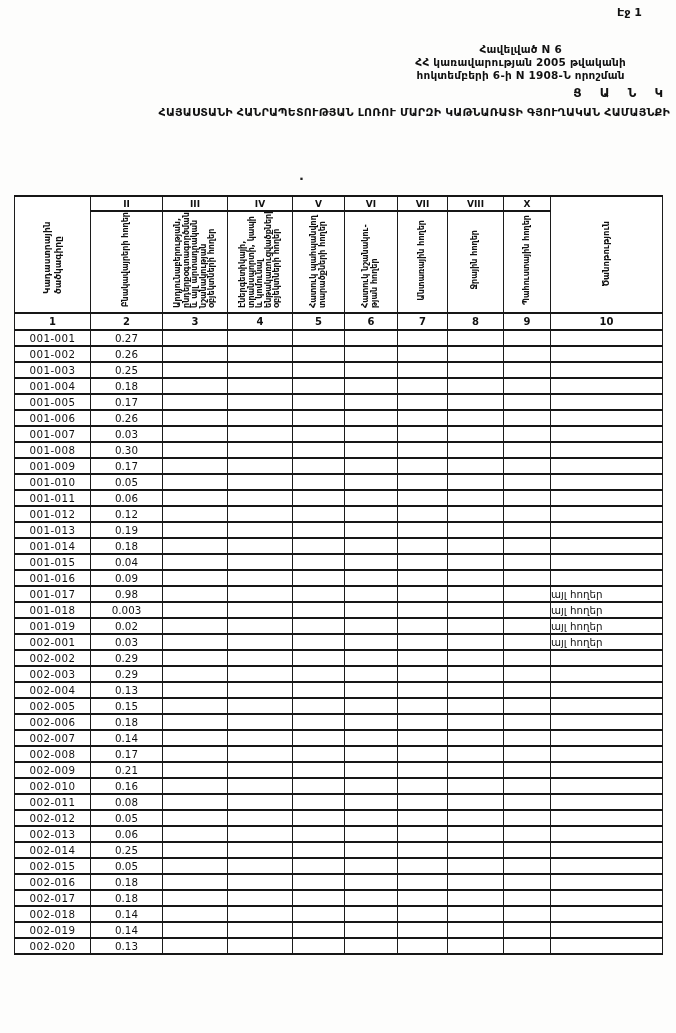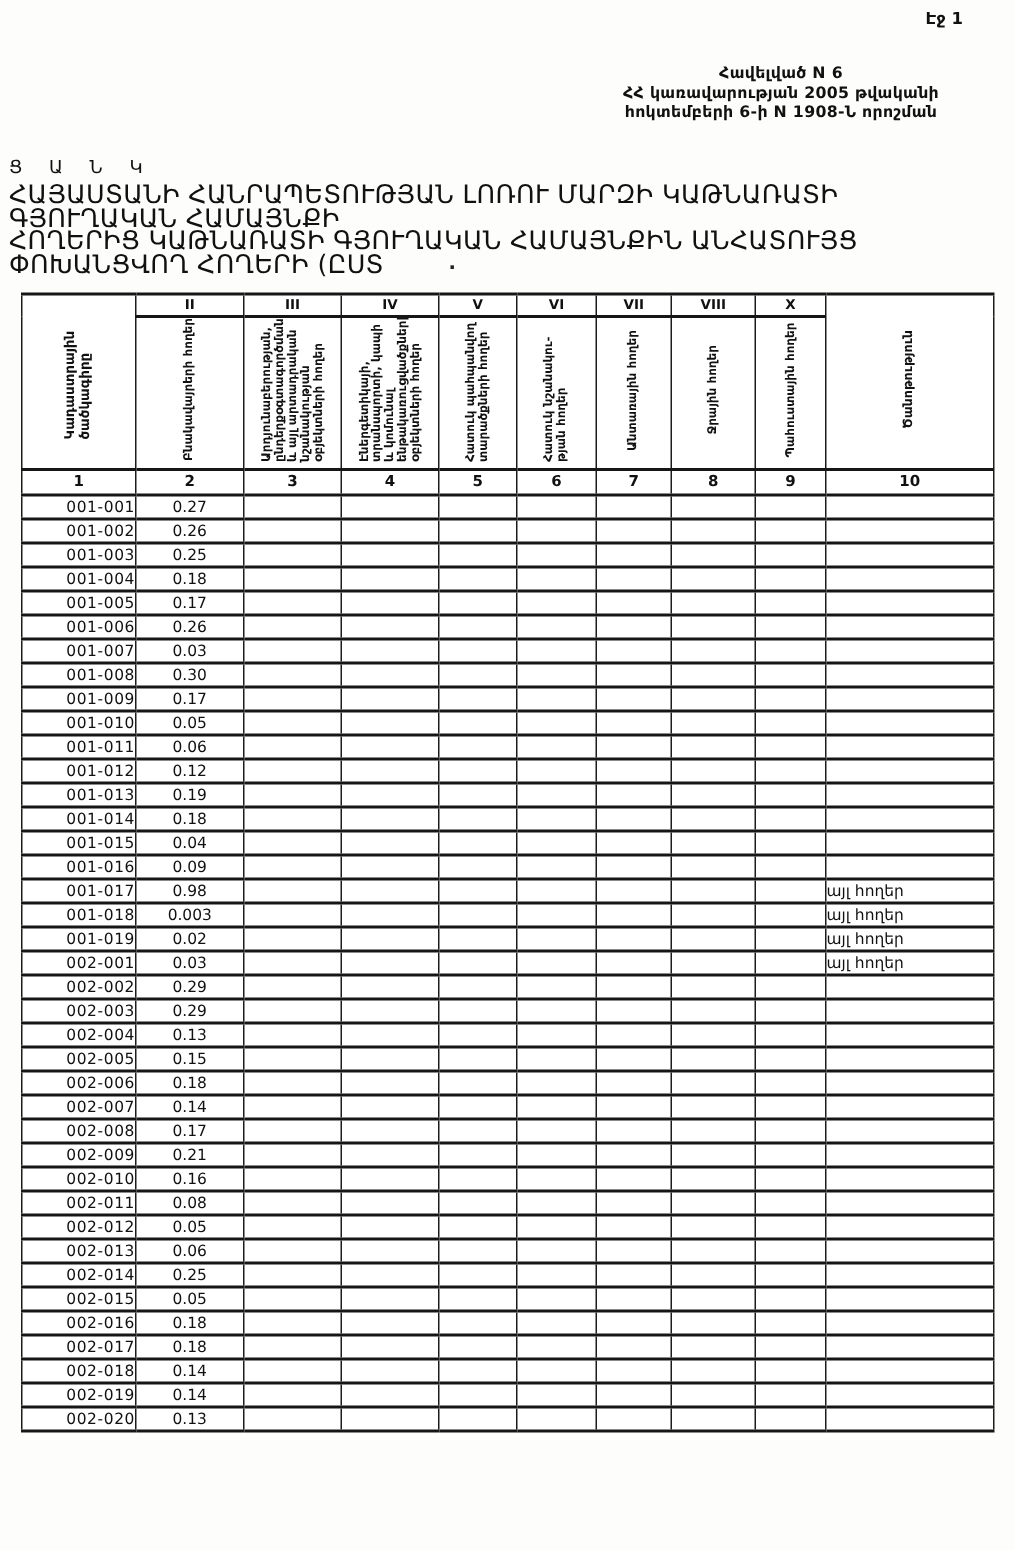--- a/index.html
+++ b/index.html
@@ -14,25 +14,25 @@
   .page-num {
     position: absolute; top: 6px; right: 34px;
     font-size: 11px; font-weight: bold; margin-left: 44px;
   }
   .appendix {
     position: absolute; top: 31px; right: 50px;
     text-align: center; font-size: 10.5px; font-weight: bold;
     line-height: 13px; letter-spacing: 0.2px; margin-top: 12px;
   }
   .title-block {
-    position: absolute; top: 104px; left: 6px; right: 6px;
-    text-align: left; font-weight: normal;
+    position: absolute; top: 86px; left: 6px; right: 6px;
+    text-align: right; font-weight: bold;
   }
   .title-head { font-size: 12px; letter-spacing: 7px; margin-bottom: 5px; }
-  .title-line { font-size: 17px; line-height: 15.5px; letter-spacing: 0.2px; }
+  .title-line { font-size: 11px; line-height: 15.5px; letter-spacing: 0.2px; }
 
   table.land {
     position: absolute; left: 14px; top: 195px; width: 648px;
     border-collapse: collapse; table-layout: fixed;
     background: #fff;
   }
   table.land th, table.land td {
     border-left: 1px solid #1c1c1c;
     border-right: 1px solid #1c1c1c;
     border-top: 2px solid #161616;
@@ -45,21 +45,21 @@
   .vtext {
     writing-mode: vertical-rl; transform: rotate(180deg);
     display: inline-block;
     font-size: 8px; line-height: 8.6px; font-weight: 600;
     max-height: 96px; text-align: left;
   }
   .vtext-col1 { max-height: 80px; font-size: 9px; line-height: 10.5px; }
   .vtext-note { max-height: 90px; font-size: 8.5px; }
   tr.num-row th { height: 17px; font-size: 10px; font-weight: 600; text-align: center; }
   tr.data-row td { height: 15.6px; font-size: 10.3px; line-height: 14px; }
-  td.code { text-align: right; padding-left: 3px; letter-spacing: 0.4px; font-weight: 500; }
+  td.code { text-align: center; padding-left: 3px; letter-spacing: 0.4px; font-weight: 500; }
   td.val  { text-align: center; font-weight: 500; }
   td.note { text-align: left; padding-left: 3px; font-size: 9.3px; }
   .artifact { position: absolute; color: #222; }
   .art-dot   { left: 299px; top: 168px; font-size: 13px; font-weight: bold; }
   .art-check { left: 297px; top: 343px; font-size: 9px; }
   .art-caret { left: 372px; top: 306px; font-size: 9px; }
 </style>
 </head>
 <body>
 
@@ -67,21 +67,20 @@
 
 <div class="appendix">
   <div>Հավելված N 6</div>
   <div>ՀՀ կառավարության 2005 թվականի</div>
   <div>հոկտեմբերի 6-ի N 1908-Ն որոշման</div>
 </div>
 
 <div class="title-block">
   <div class="title-head">Ց Ա Ն Կ</div>
   <div class="title-line">ՀԱՅԱՍՏԱՆԻ ՀԱՆՐԱՊԵՏՈՒԹՅԱՆ ԼՈՌՈՒ ՄԱՐԶԻ ԿԱԹՆԱՌԱՏԻ ԳՅՈՒՂԱԿԱՆ ՀԱՄԱՅՆՔԻ</div>
-  <div class="title-line">ՀՈՂԵՐԻՑ ԿԱԹՆԱՌԱՏԻ ԳՅՈՒՂԱԿԱՆ ՀԱՄԱՅՆՔԻՆ ԱՆՀԱՏՈՒՅՑ ՓՈԽԱՆՑՎՈՂ ՀՈՂԵՐԻ (ԸՍՏ</div>
 </div>
 
 <span class="artifact art-dot">.</span>
 <span class="artifact art-check">v</span>
 <span class="artifact art-caret">^</span>
 
 <table class="land">
   <colgroup>
     <col style="width:76px">
       <col style="width:72px">

